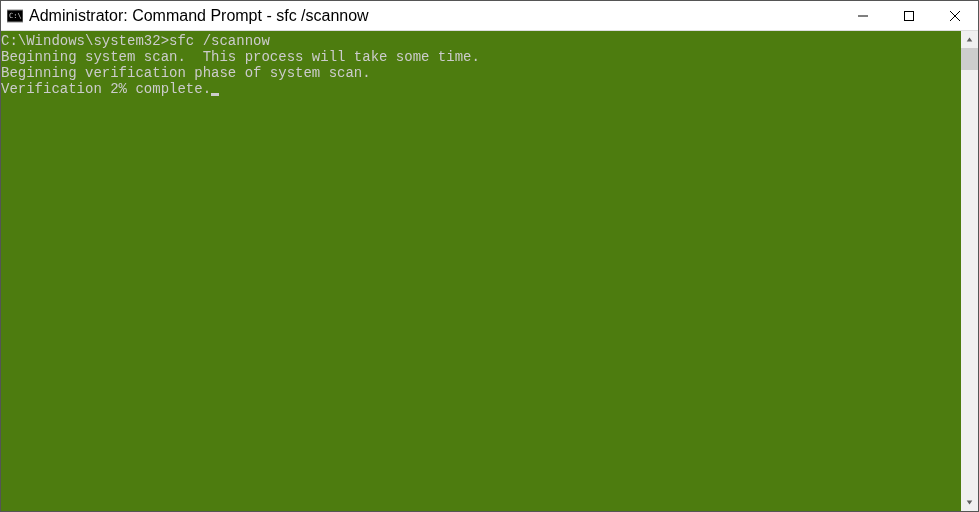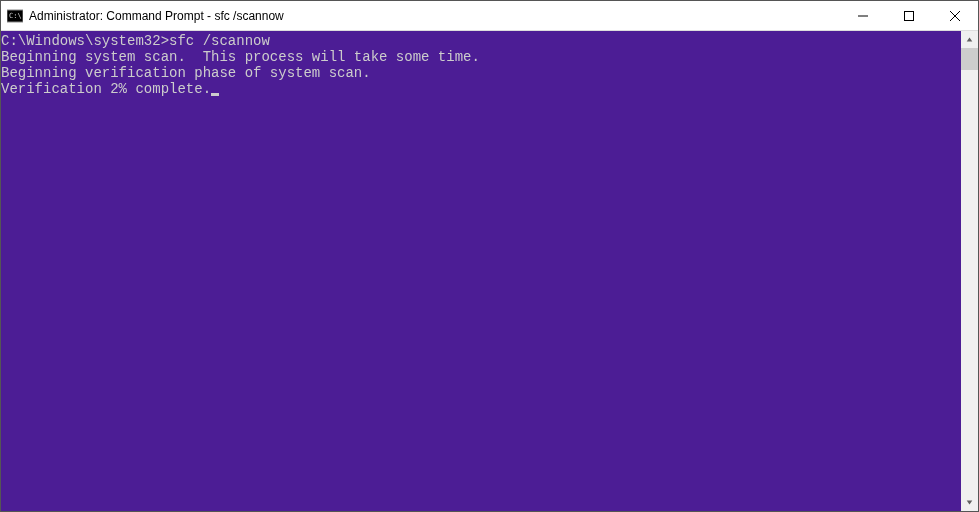--- a/index.html
+++ b/index.html
@@ -37,21 +37,21 @@
       gap: 6px;
     }
     .app-icon {
       width: 16px;
       height: 16px;
       display: flex;
       align-items: center;
       justify-content: center;
     }
     .title-text {
-      font-size: 12px;
+      font-size: 16px;
       color: #000;
     }
     .window-controls {
       display: flex;
       height: 100%;
     }
     .win-btn {
       width: 46px;
       height: 100%;
       display: flex;
@@ -65,21 +65,21 @@
       width: 10px;
       height: 10px;
     }
     .content-area {
       flex: 1;
       display: flex;
       background: #000;
     }
     .terminal {
       flex: 1;
-      background: #4c1d95;
+      background: #4d7c0f;
       color: #ccc;
       font-family: Consolas, "Courier New", monospace;
       font-size: 14px;
       line-height: 16px;
       padding: 2px 0 0 0;
       white-space: pre;
       overflow: hidden;
     }
     .terminal-line {
       white-space: pre;

